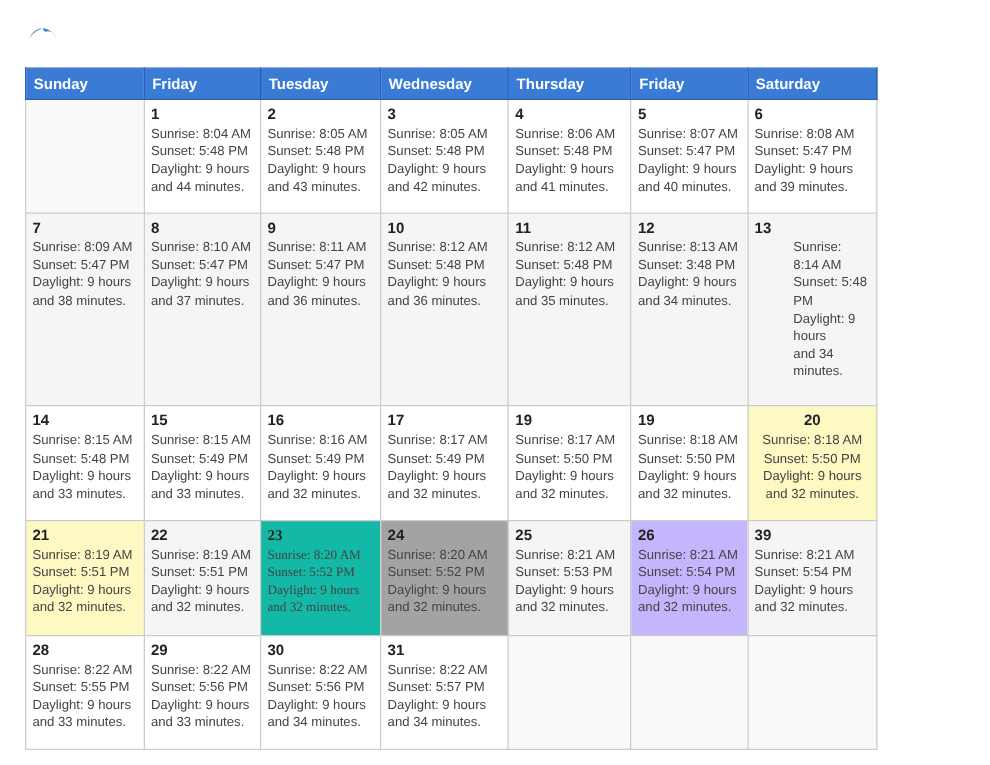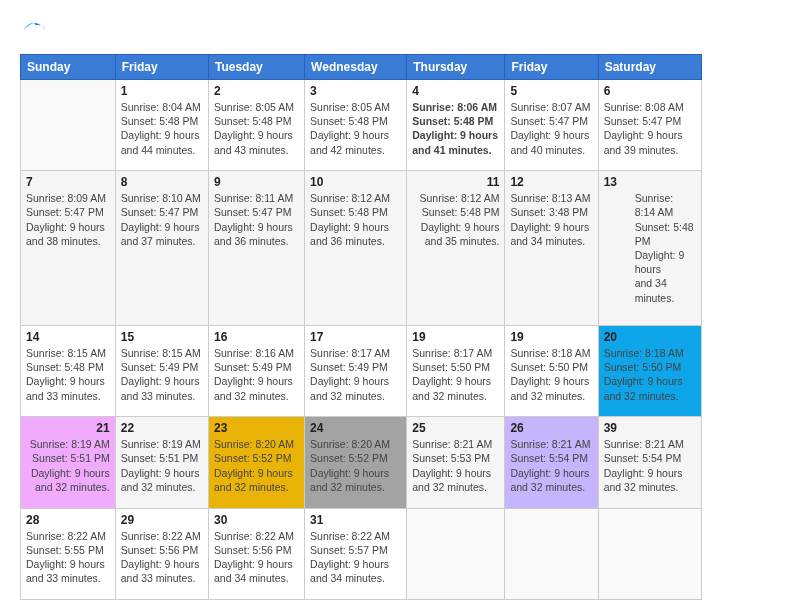--- a/index.html
+++ b/index.html
@@ -153,21 +153,21 @@
           </td>
           <td style="background: rgb(255, 255, 255);">
             <div class="day-number">3</div>
             <div class="day-info" style="white-space: pre-line;">Sunrise: 8:05 AM
 Sunset: 5:48 PM
 Daylight: 9 hours
 and 42 minutes.</div>
           </td>
           <td style="background: rgb(255, 255, 255);">
             <div class="day-number">4</div>
-            <div class="day-info" style="white-space: pre-line; font-weight: bold;">Sunrise: 8:06 AM
+            <div class="day-info" style="white-space: pre-line;">Sunrise: 8:06 AM
 Sunset: 5:48 PM
 Daylight: 9 hours
 and 41 minutes.</div>
           </td>
           <td style="background: rgb(255, 255, 255);">
             <div class="day-number">5</div>
             <div class="day-info" style="white-space: pre-line;">Sunrise: 8:07 AM
 Sunset: 5:47 PM
 Daylight: 9 hours
 and 40 minutes.</div>
@@ -202,21 +202,21 @@
 Daylight: 9 hours
 and 36 minutes.</div>
           </td>
           <td style="background: rgb(245, 245, 245);">
             <div class="day-number">10</div>
             <div class="day-info" style="white-space: pre-line;">Sunrise: 8:12 AM
 Sunset: 5:48 PM
 Daylight: 9 hours
 and 36 minutes.</div>
           </td>
-          <td style="background: rgb(245, 245, 245); text-align: right;">
+          <td style="background: rgb(245, 245, 245);">
             <div class="day-number">11</div>
             <div class="day-info" style="white-space: pre-line;">Sunrise: 8:12 AM
 Sunset: 5:48 PM
 Daylight: 9 hours
 and 35 minutes.</div>
           </td>
           <td style="background: rgb(245, 245, 245);">
             <div class="day-number">12</div>
             <div class="day-info" style="white-space: pre-line;">Sunrise: 8:13 AM
 Sunset: 3:48 PM
@@ -267,44 +267,44 @@
 Daylight: 9 hours
 and 32 minutes.</div>
           </td>
           <td style="background: rgb(255, 255, 255);">
             <div class="day-number">19</div>
             <div class="day-info" style="white-space: pre-line;">Sunrise: 8:18 AM
 Sunset: 5:50 PM
 Daylight: 9 hours
 and 32 minutes.</div>
           </td>
-          <td style="background: #0ea5e9;">
+          <td style="background: #fef9c3; text-align: center;">
             <div class="day-number">20</div>
             <div class="day-info" style="white-space: pre-line;">Sunrise: 8:18 AM
 Sunset: 5:50 PM
 Daylight: 9 hours
 and 32 minutes.</div>
           </td>
         </tr>
         <tr>
-          <td style="background: #f0abfc; text-align: right;">
+          <td style="background: #fef9c3;">
             <div class="day-number">21</div>
             <div class="day-info" style="white-space: pre-line;">Sunrise: 8:19 AM
 Sunset: 5:51 PM
 Daylight: 9 hours
 and 32 minutes.</div>
           </td>
           <td style="background: rgb(245, 245, 245);">
             <div class="day-number">22</div>
             <div class="day-info" style="white-space: pre-line;">Sunrise: 8:19 AM
 Sunset: 5:51 PM
 Daylight: 9 hours
 and 32 minutes.</div>
           </td>
-          <td style="background: #eab308;">
+          <td style="background: #14b8a6; font-family: Liberation Serif, serif;">
             <div class="day-number">23</div>
             <div class="day-info" style="white-space: pre-line;">Sunrise: 8:20 AM
 Sunset: 5:52 PM
 Daylight: 9 hours
 and 32 minutes.</div>
           </td>
           <td style="background: #a3a3a3;">
             <div class="day-number">24</div>
             <div class="day-info" style="white-space: pre-line;">Sunrise: 8:20 AM
 Sunset: 5:52 PM

